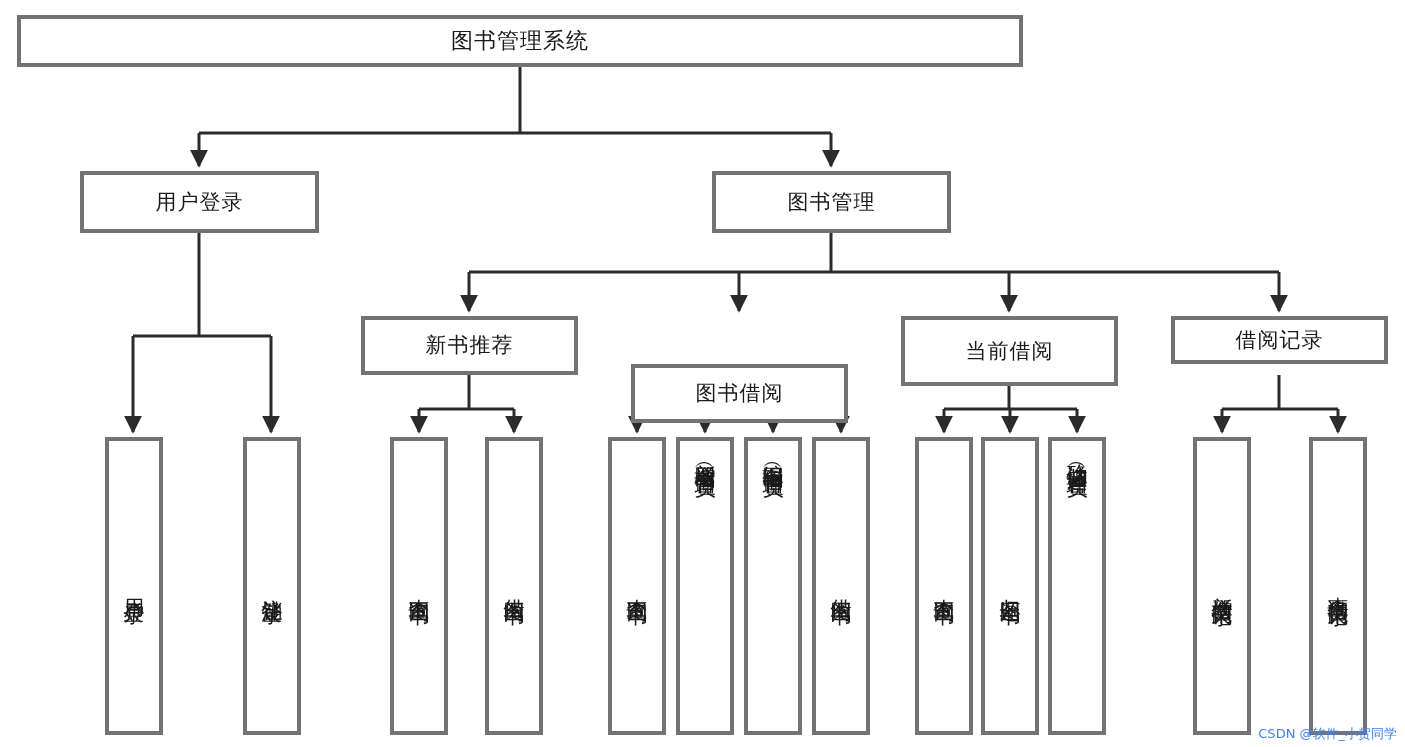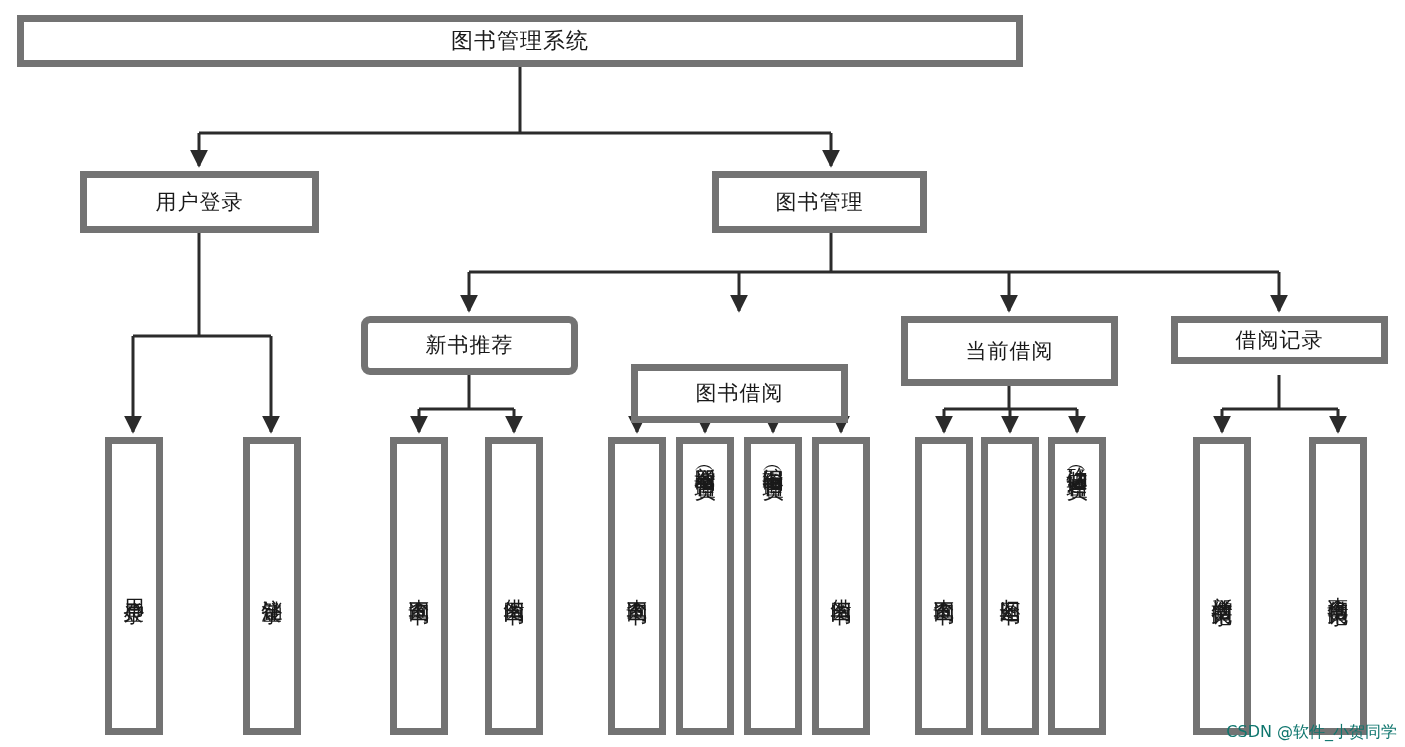--- a/index.html
+++ b/index.html
@@ -22,21 +22,21 @@
     position: absolute;
     left: 0;
     top: 0;
     width: 1405px;
     height: 747px;
     pointer-events: none;
   }
   .node {
     position: absolute;
     box-sizing: border-box;
-    border: 7px solid #737373;
+    border: 4px solid #737373;
     background: #ffffff;
     display: flex;
     align-items: center;
     justify-content: center;
     color: #1a1a1a;
   }
   .node .label {
     display: block;
     text-align: center;
     line-height: 1.25;
@@ -64,22 +64,22 @@
     text-orientation: upright;
     font-size: 21px;
     line-height: 1.05;
     letter-spacing: 2px;
     white-space: nowrap;
   }
   #watermark {
     position: absolute;
     right: 8px;
     bottom: 4px;
-    font-size: 16px;
-    color: #0f766e;
+    font-size: 13px;
+    color: #3b82f6;
     white-space: nowrap;
     user-select: none;
   }
 </style>
 </head>
 <body>
 
 <div id="canvas">
 
   <svg id="wires" viewBox="0 0 1405 747" width="1405" height="747" xmlns="http://www.w3.org/2000/svg">
@@ -133,25 +133,25 @@
     </g>
   </svg>
 
   <div class="node horiz root" style="left:17px; top:15px; width:1006px; height:52px;">
     <span class="label">图书管理系统</span>
   </div>
 
   <div class="node horiz" style="left:80px; top:171px; width:239px; height:62px;">
     <span class="label">用户登录</span>
   </div>
-  <div class="node horiz" style="left:712px; top:171px; width:215px; height:62px;">
+  <div class="node horiz" style="left:712px; top:171px; width:239px; height:62px;">
     <span class="label">图书管理</span>
   </div>
 
-  <div class="node horiz" style="left:361px; top:316px; width:217px; height:59px;border-radius:9px;">
+  <div class="node horiz" style="left:361px; top:316px; width:217px; height:59px;">
     <span class="label">新书推荐</span>
   </div>
   <div class="node horiz" style="left:631px; top:316px; width:217px; height:59px;margin-top:48px;">
     <span class="label">图书借阅</span>
   </div>
   <div class="node horiz" style="left:901px; top:316px; width:217px; height:70px;">
     <span class="label">当前借阅</span>
   </div>
   <div class="node horiz" style="left:1171px; top:316px; width:217px; height:48px;">
     <span class="label">借阅记录</span>

